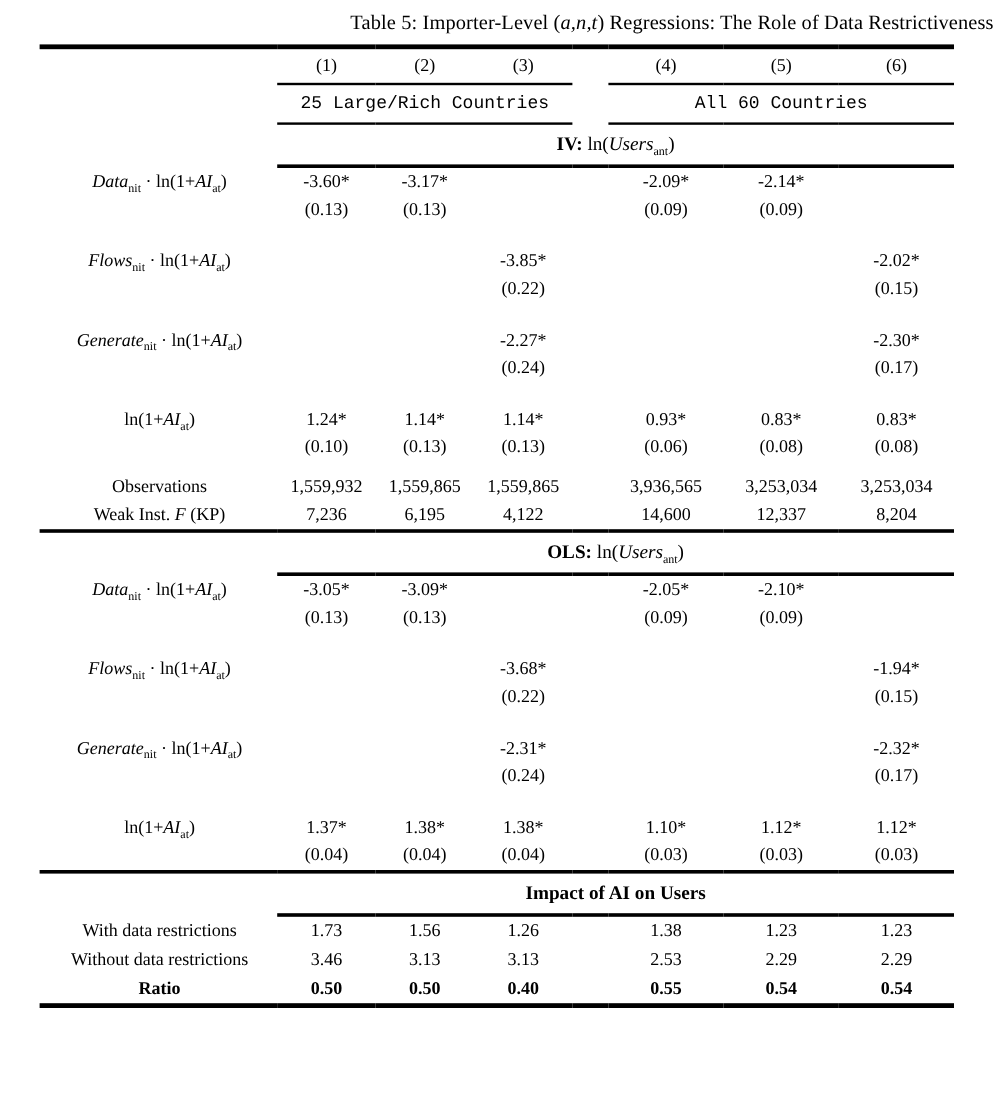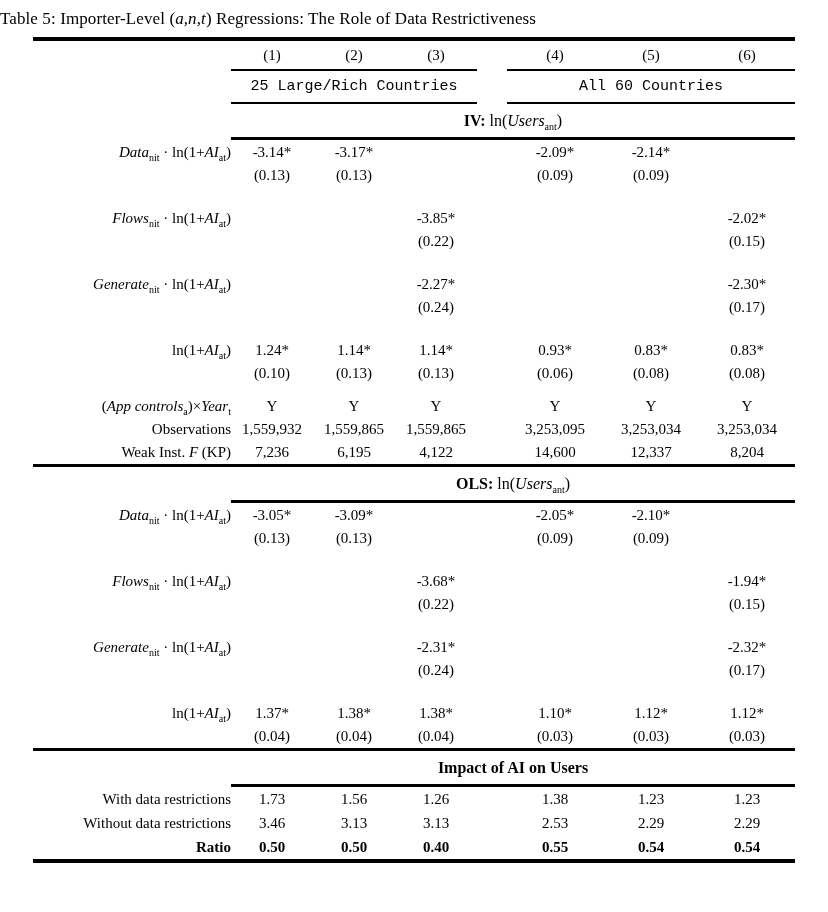--- a/index.html
+++ b/index.html
@@ -3,34 +3,34 @@
 <meta charset="utf-8">
 <style>
   html, body { margin: 0; padding: 0; background: #ffffff; }
   body {
     width: 828px; height: 912px;
     font-family: "Liberation Serif", "DejaVu Serif", serif;
     color: #000;
   }
   .page { position: relative; width: 828px; height: 912px; overflow: hidden; }
   .title {
-    text-align: left;
+    text-align: right;
     font-size: 17px;
     padding-top: 9px;
     letter-spacing: 0.1px;
   }
   table {
     border-collapse: collapse;
     table-layout: fixed;
     width: 762px;
     margin: 8px 0 0 33px;
     font-size: 15px;
   }
   td { padding: 0; vertical-align: middle; overflow: hidden; white-space: nowrap; }
-  .lbl { text-align: right; padding-left: 2px; }
+  .lbl { text-align: center; padding-left: 2px; }
   .v  { text-align: center; }
   .g  { }
   .it { font-style: italic; }
   .b  { font-weight: bold; }
   sub.s { font-size: 10px; line-height: 0; margin-top: 48px; }
   sup.sp2 { font-size: 10px; line-height: 0; }
 
   
   tr.colnum td { height: 28px; }
   tr.grp td    { height: 31px; font-family: Liberation Mono, monospace; }
@@ -108,21 +108,21 @@
       <td></td>
       <td class="v" colspan="7"><span class="b">IV:</span><span> ln(</span><span class="it">Users</span><sub class="s">ant</sub><span>)</span></td>
     </tr>
     <tr class="rule">
       <td class="none"></td>
       <td class="r3" colspan="7"></td>
     </tr>
 
     <tr class="coef">
       <td class="lbl"><span class="it">Data</span><sub class="s">nit</sub><span> · </span><span>ln(1+</span><span class="it">AI</span><sub class="s">at</sub><span>)</span></td>
-      <td class="v">-3.14*</td>
+      <td class="v">-3.60*</td>
       <td class="v">-3.17*</td>
       <td class="v"></td>
       <td class="g"></td>
       <td class="v">-2.09*</td>
       <td class="v">-2.14*</td>
       <td class="v"></td>
     </tr>
     <tr class="se">
       <td></td>
       <td class="v">(0.13)</td>
@@ -202,37 +202,27 @@
       <td class="v">(0.13)</td>
       <td class="g"></td>
       <td class="v">(0.06)</td>
       <td class="v">(0.08)</td>
       <td class="v">(0.08)</td>
     </tr>
     <tr class="spsm">
           <td colspan="8"></td>
         </tr>
 
-    <tr class="stat">
-      <td class="lbl"><span>(</span><span class="it">App controls</span><sub class="s">a</sub><span>)×</span><span class="it">Year</span><sub class="s">t</sub></td>
-      <td class="v">Y</td>
-      <td class="v">Y</td>
-      <td class="v">Y</td>
-      <td class="g"></td>
-      <td class="v">Y</td>
-      <td class="v">Y</td>
-      <td class="v">Y</td>
-    </tr>
     <tr class="stat">
       <td class="lbl">Observations</td>
       <td class="v">1,559,932</td>
       <td class="v">1,559,865</td>
       <td class="v">1,559,865</td>
       <td class="g"></td>
-      <td class="v">3,253,095</td>
+      <td class="v">3,936,565</td>
       <td class="v">3,253,034</td>
       <td class="v">3,253,034</td>
     </tr>
     <tr class="stat">
       <td class="lbl"><span>Weak Inst. </span><span class="it">F</span><span> (KP)</span></td>
       <td class="v">7,236</td>
       <td class="v">6,195</td>
       <td class="v">4,122</td>
       <td class="g"></td>
       <td class="v">14,600</td>

